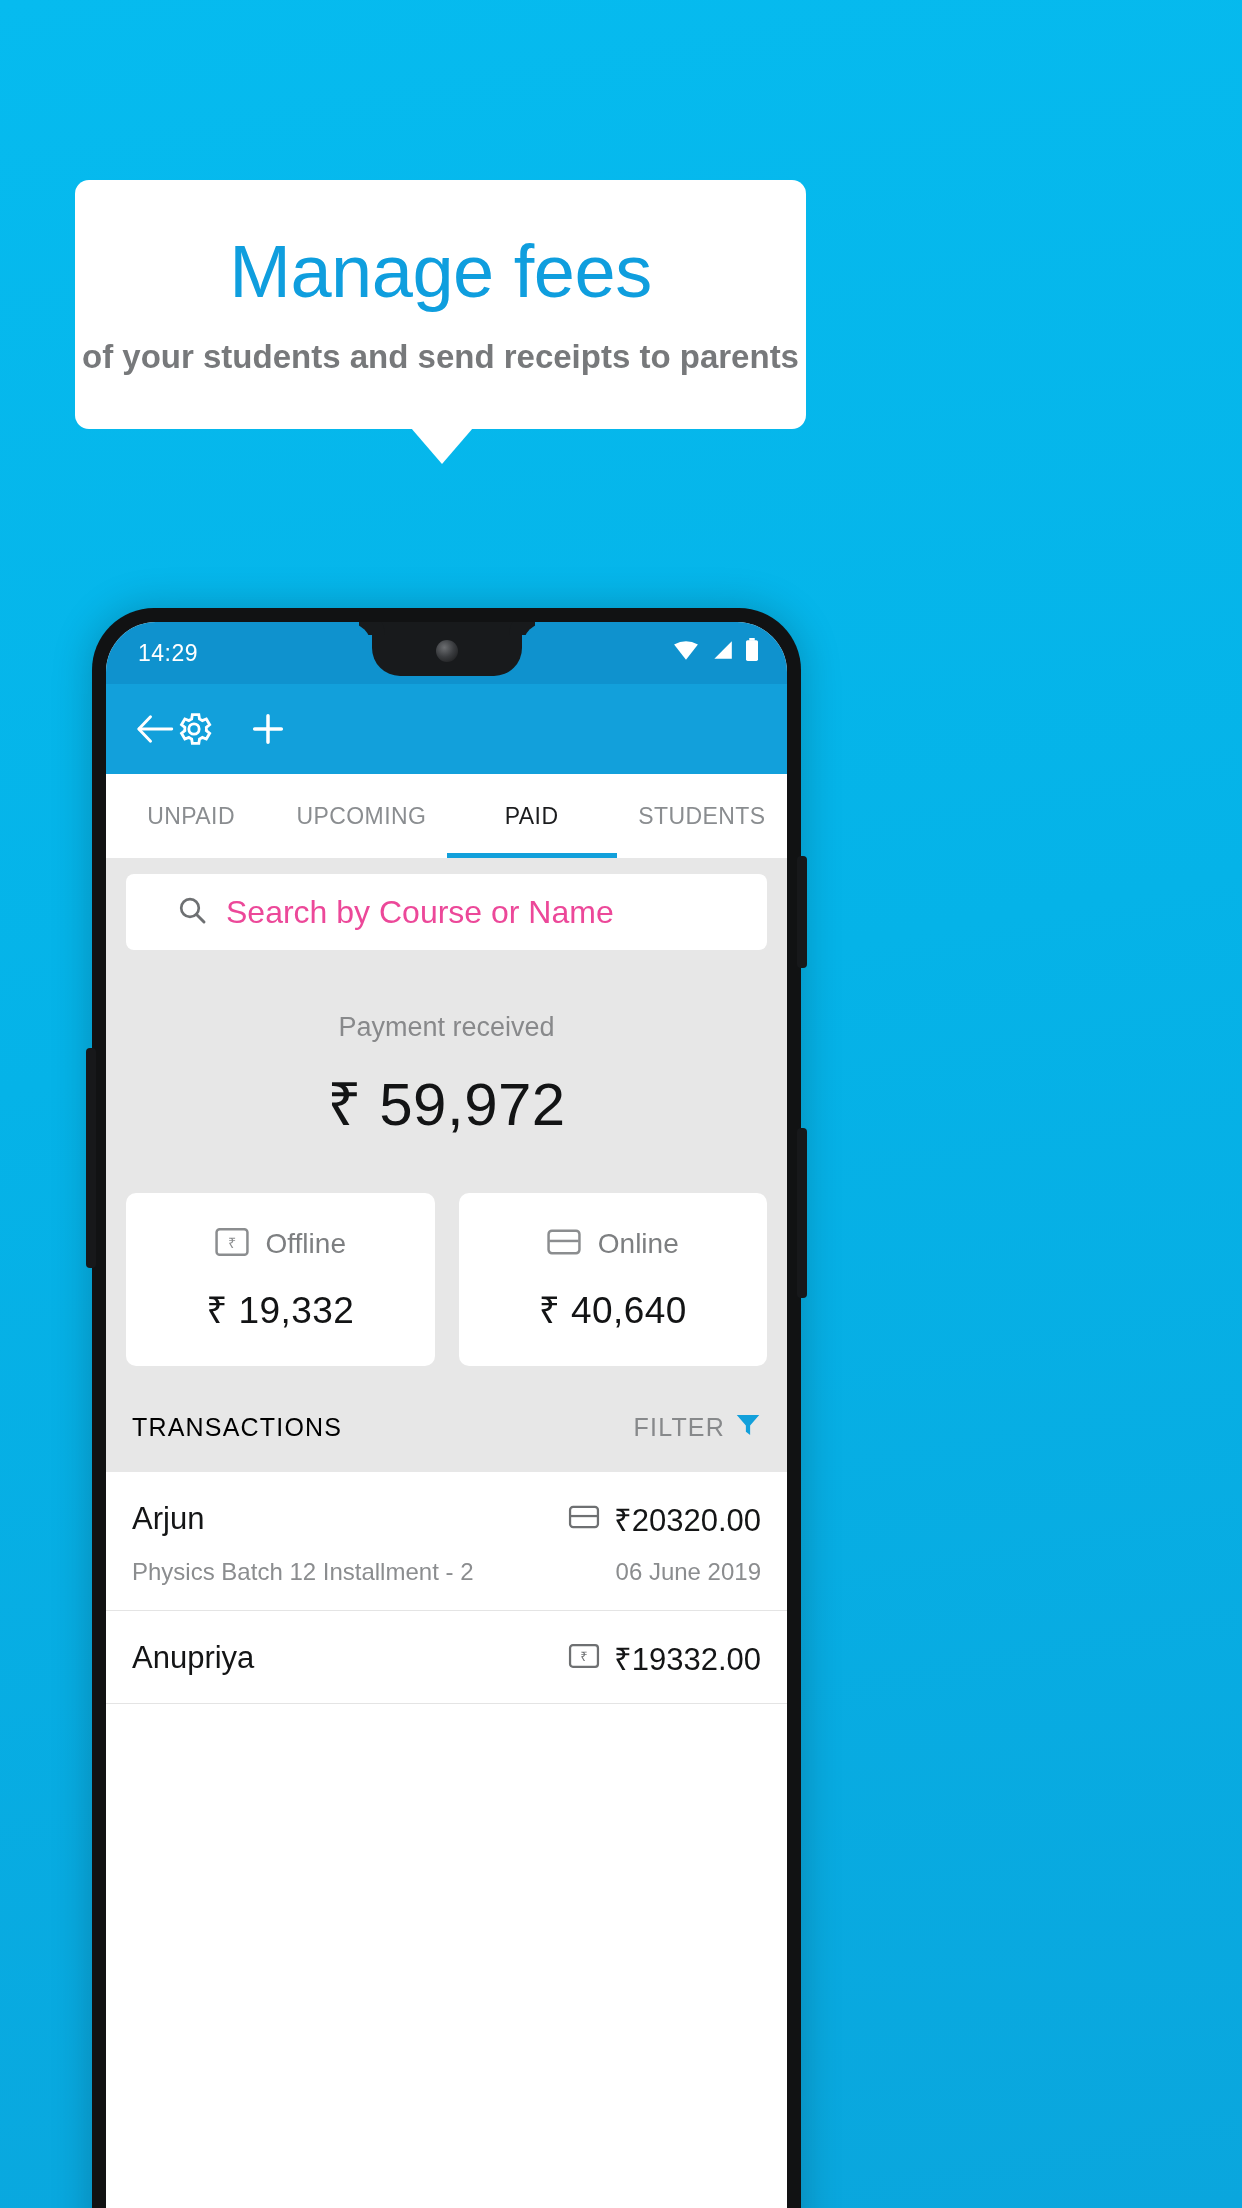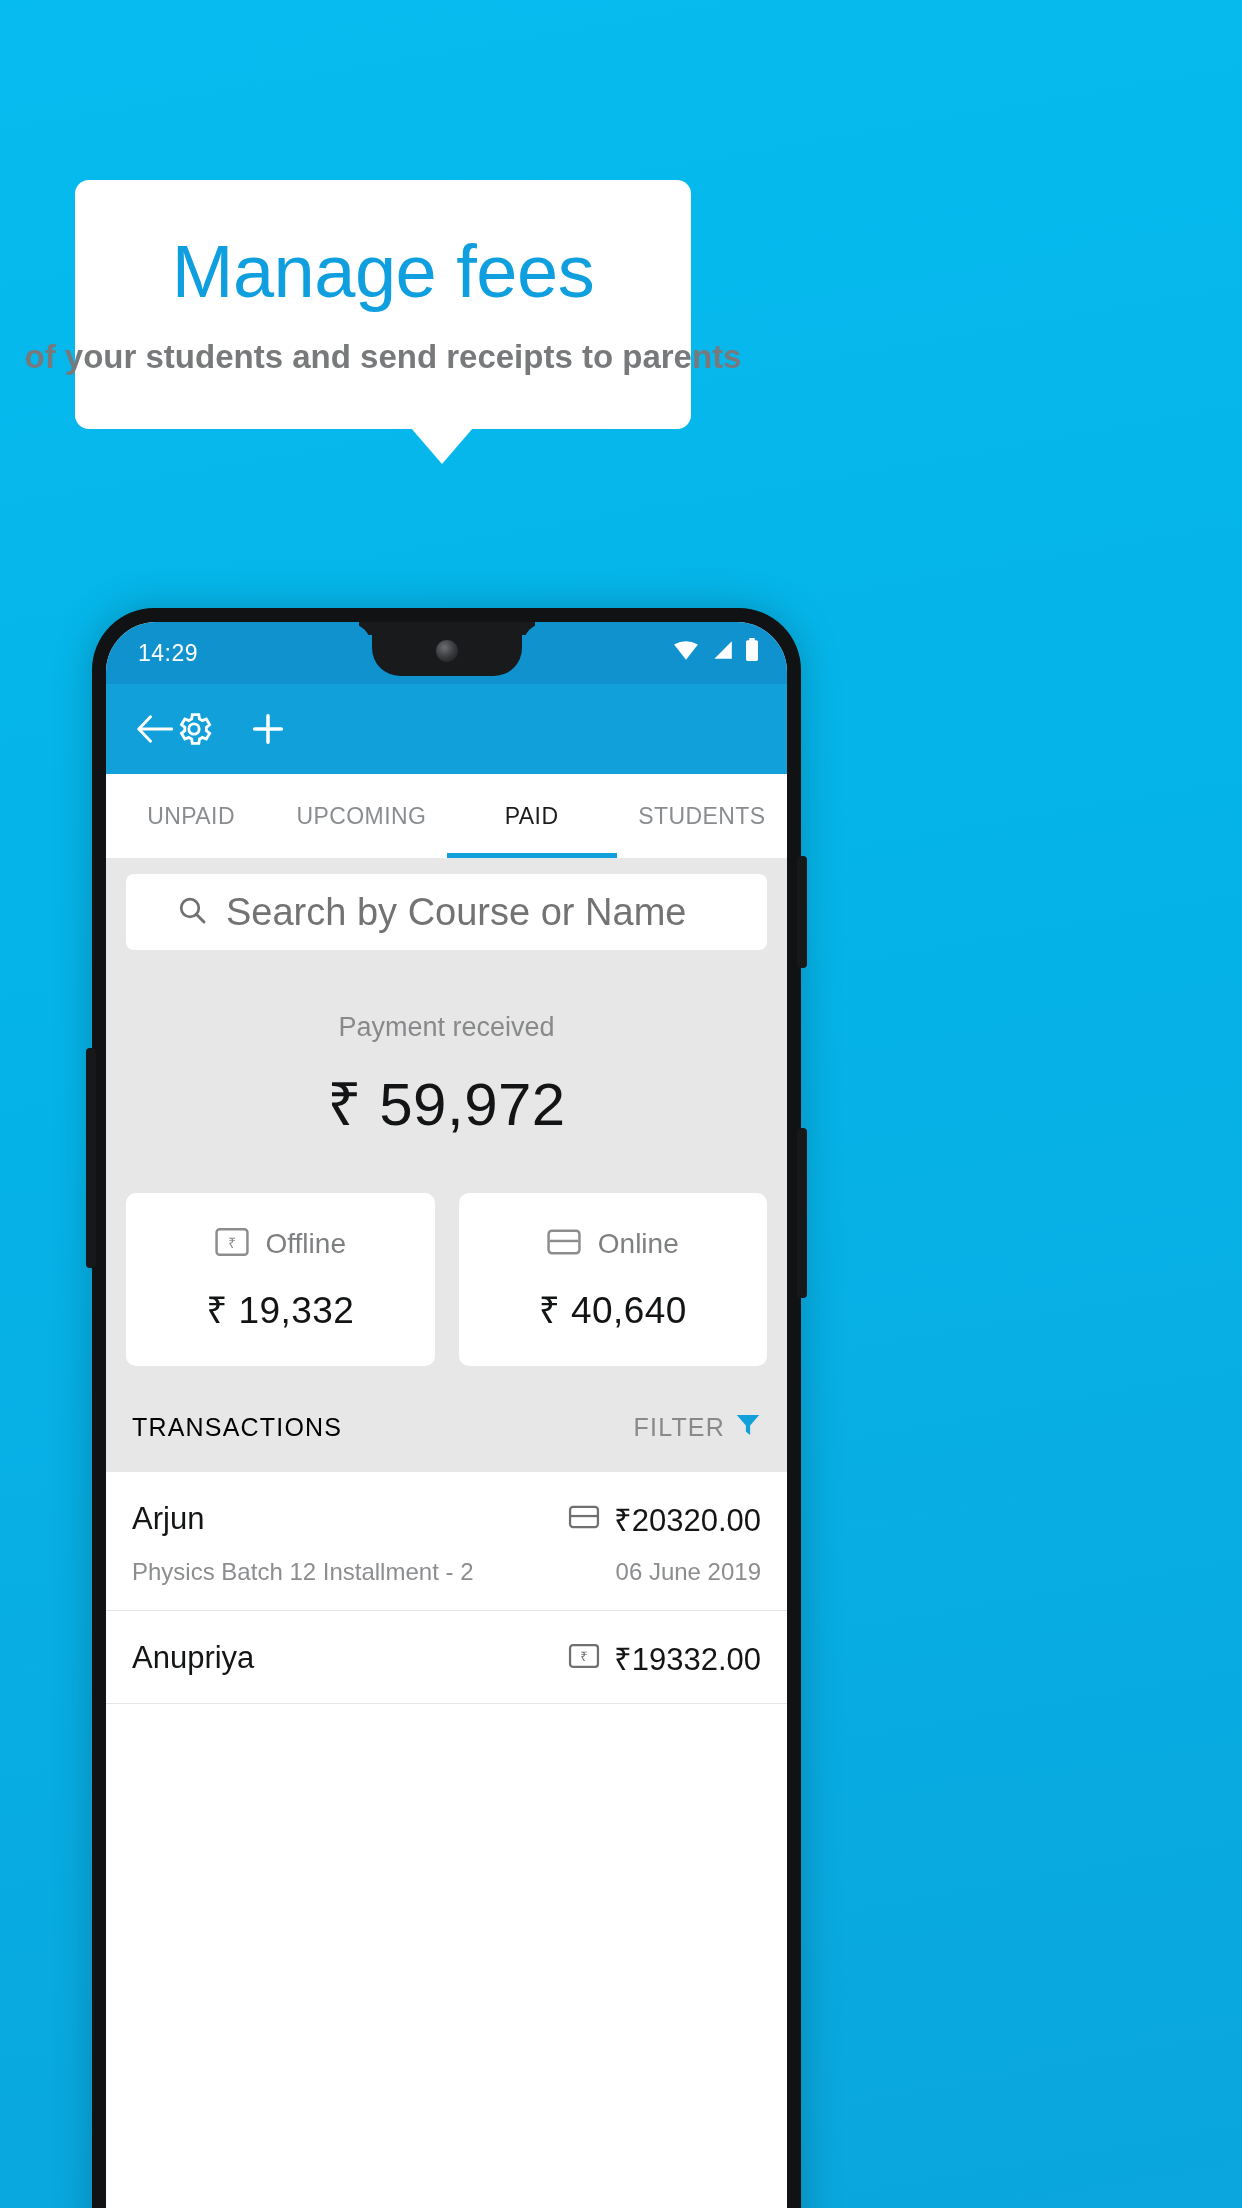--- a/index.html
+++ b/index.html
@@ -14,21 +14,21 @@
   
   #promo-bg {
     position:absolute; inset:0;
     background:linear-gradient(170deg,#06bbef 0%, #05b3e8 45%, #0aa6dd 100%);
   }
 
   
   #bubble {
     position:absolute;
     left:75px; top:180px;
-    width:616px; height:249px;
+    width:731px; height:249px;
     background:#ffffff;
     border-radius:14px;
     display:flex; flex-direction:column;
     align-items:center; justify-content:center;
   }
   #bubble-title {
     color:#0f9ede;
     font-size:74px;
     font-weight:400;
     letter-spacing:-0.5px;
@@ -161,21 +161,21 @@
   #search-wrap { padding:16px 20px 0 20px; }
   #searchbar {
     height:76px;
     background:#ffffff;
     border-radius:8px;
     display:flex; align-items:center;
     padding-left:100px;
     position:relative;
   }
   #search-icon-box { position:absolute; left:50px; top:50%; transform:translateY(-50%); }
-  #search-placeholder { color:#737373; font-size:38px; }
+  #search-placeholder { color:#ec4899; font-size:32px; }
 
   #summary {
     text-align:center;
     padding:62px 0 0 0;
   }
   #summary-label { color:#88898b; font-size:27px; }
   #summary-amount {
     color:#131415;
     font-size:60px;
     font-weight:400;

